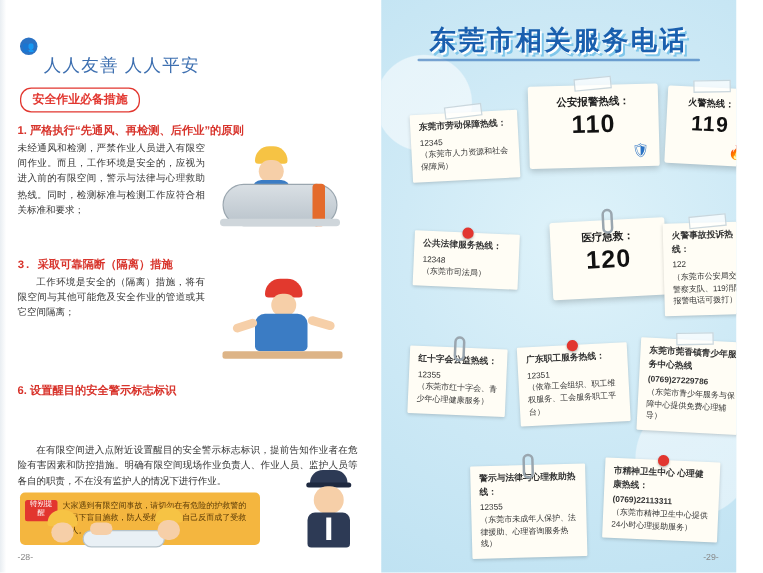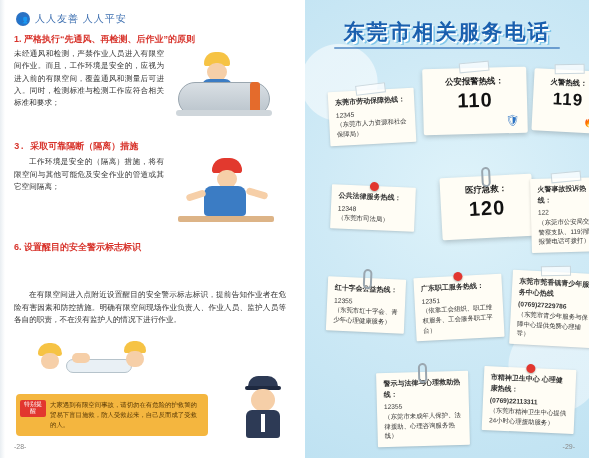--- a/index.html
+++ b/index.html
@@ -28,21 +28,21 @@
   .brand {
     display:flex; align-items:center; gap:5px;
     margin: 2px 0 7px 2px;
   }
   .brand-badge{
     width:14px;height:14px;border-radius:50%;
     background:#2a72c4;
     display:flex;align-items:center;justify-content:center;
     color:#fff;font-size:8px;
   }
-  .brand-text{ font-size:10px; color:#3d6fb0; letter-spacing:1px; }
+  .brand-text{ font-size:14px; color:#3d6fb0; letter-spacing:1px;margin-top:32px; }
 
   .sec-title-wrap{ margin:0 0 8px 2px; }
   .sec-title{
     display:inline-block;
     border:1px solid #e2362f;
     color:#e2362f;
     font-size:9.5px;
     font-weight:bold;
     padding:2.5px 9px;
     border-radius:9px;
@@ -202,27 +202,30 @@
 
 <div class="spread">
 
   <div class="page-left">
 
     <div class="brand">
       <span class="brand-badge">👥</span>
       <span class="brand-text">人人友善 人人平安</span>
     </div>
 
+    <div class="sec-title-wrap">
+      <span class="sec-title">安全作业必备措施</span>
+    </div>
 
     <div class="body-col">
 
       <div>
         <div class="item-head">1. 严格执行“先通风、再检测、后作业”的原则</div>
         <div class="row">
-          <div class="para w-left">未经通风和检测，严禁作业人员进入有限空间作业。而且，工作环境是安全的，应视为进入前的有限空间，覆盖通风和测量后可进入。同时，检测标准与检测工作应符合相关标准和要求；</div>
+          <div class="para w-left">未经通风和检测，严禁作业人员进入有限空间作业。而且，工作环境是安全的，应视为进入前的有限空间，警示与法律与心理救助热线。同时，检测标准与检测工作应符合相关标准和要求；</div>
           <div class="art ill" style="width:120px;height:86px;">
             <div class="helmet" style="left:40px;top:4px;"></div>
             <div class="face" style="left:43px;top:15px;"></div>
             <div class="body-blue" style="left:38px;top:31px;"></div>
             <div class="tank" style="left:14px;top:34px;"></div>
             <div class="tank-band" style="left:86px;top:34px;"></div>
             <div style="position:absolute;left:12px;top:62px;width:96px;height:6px;background:#cfd6db;border-radius:3px;"></div>
           </div>
         </div>
       </div>

